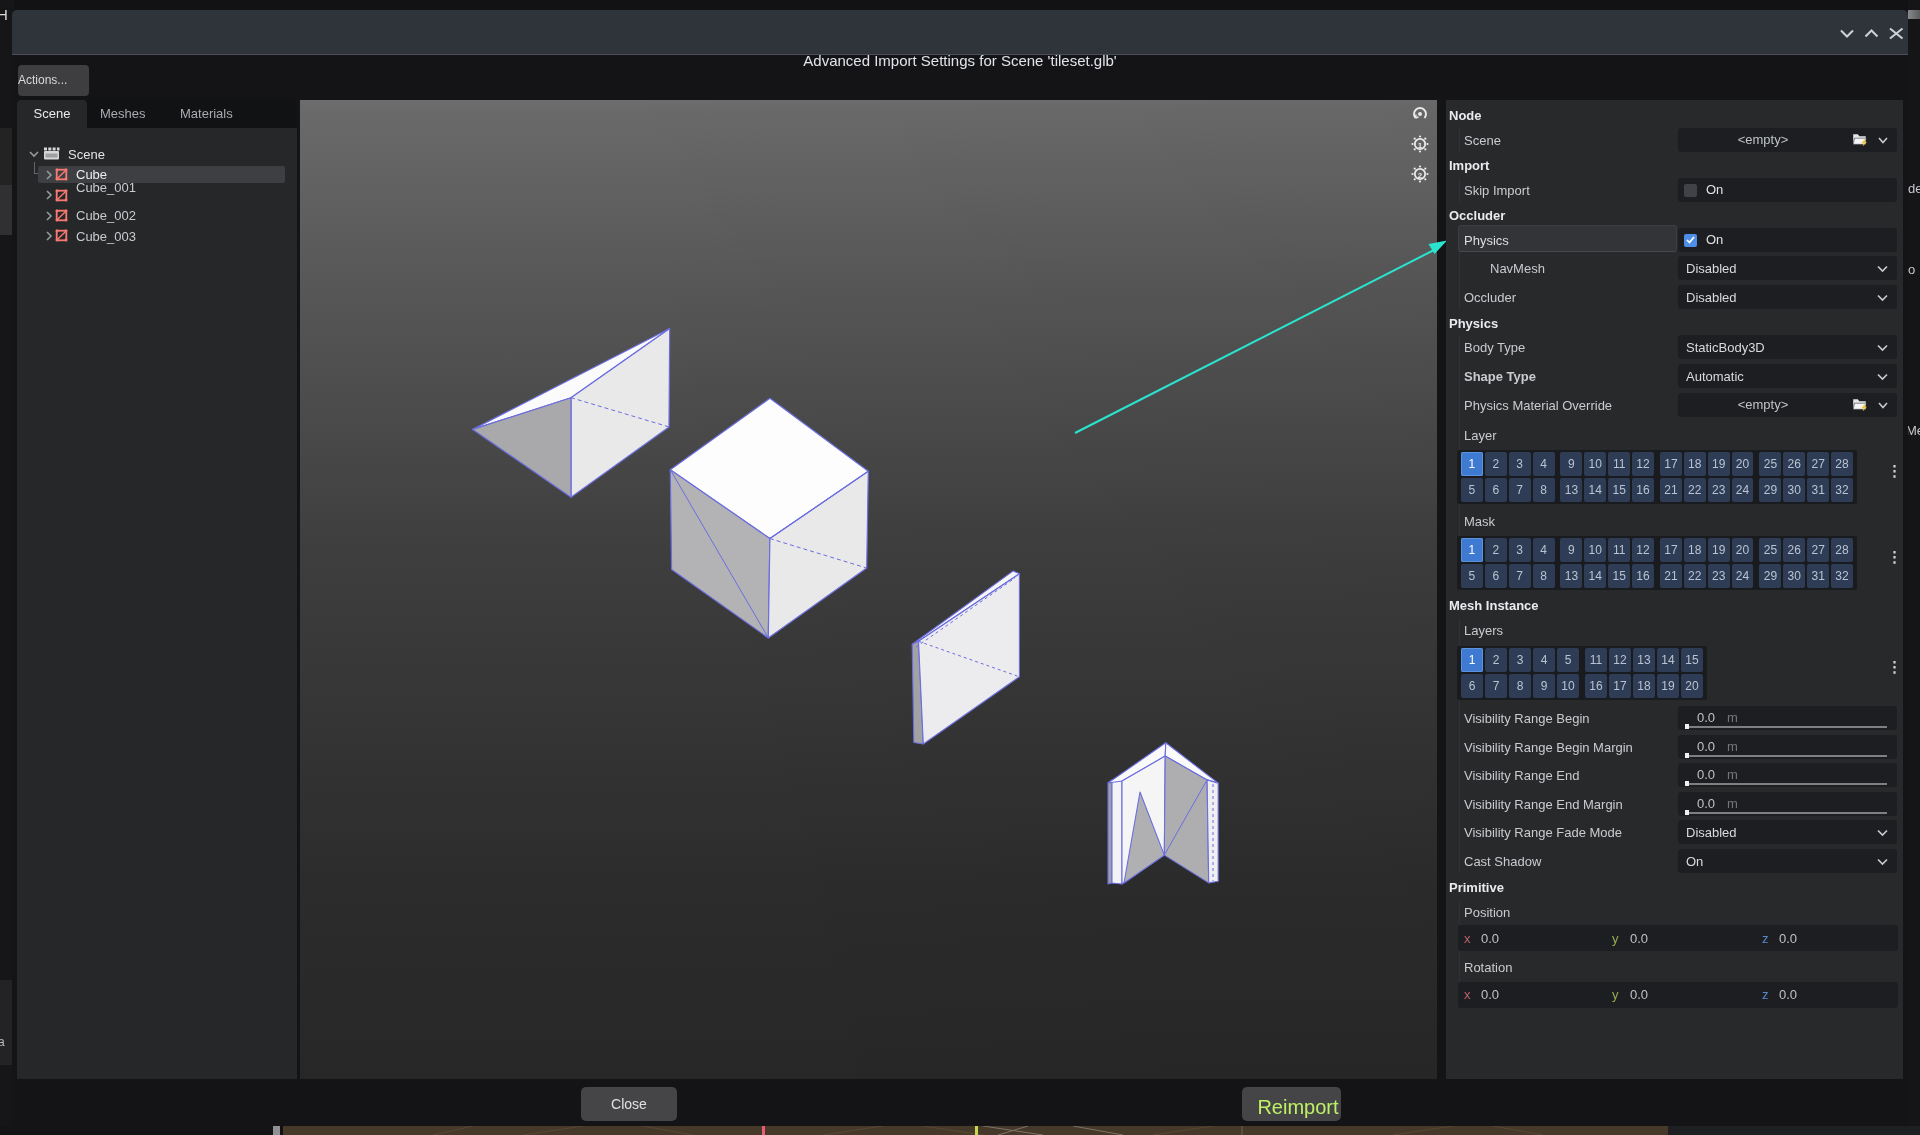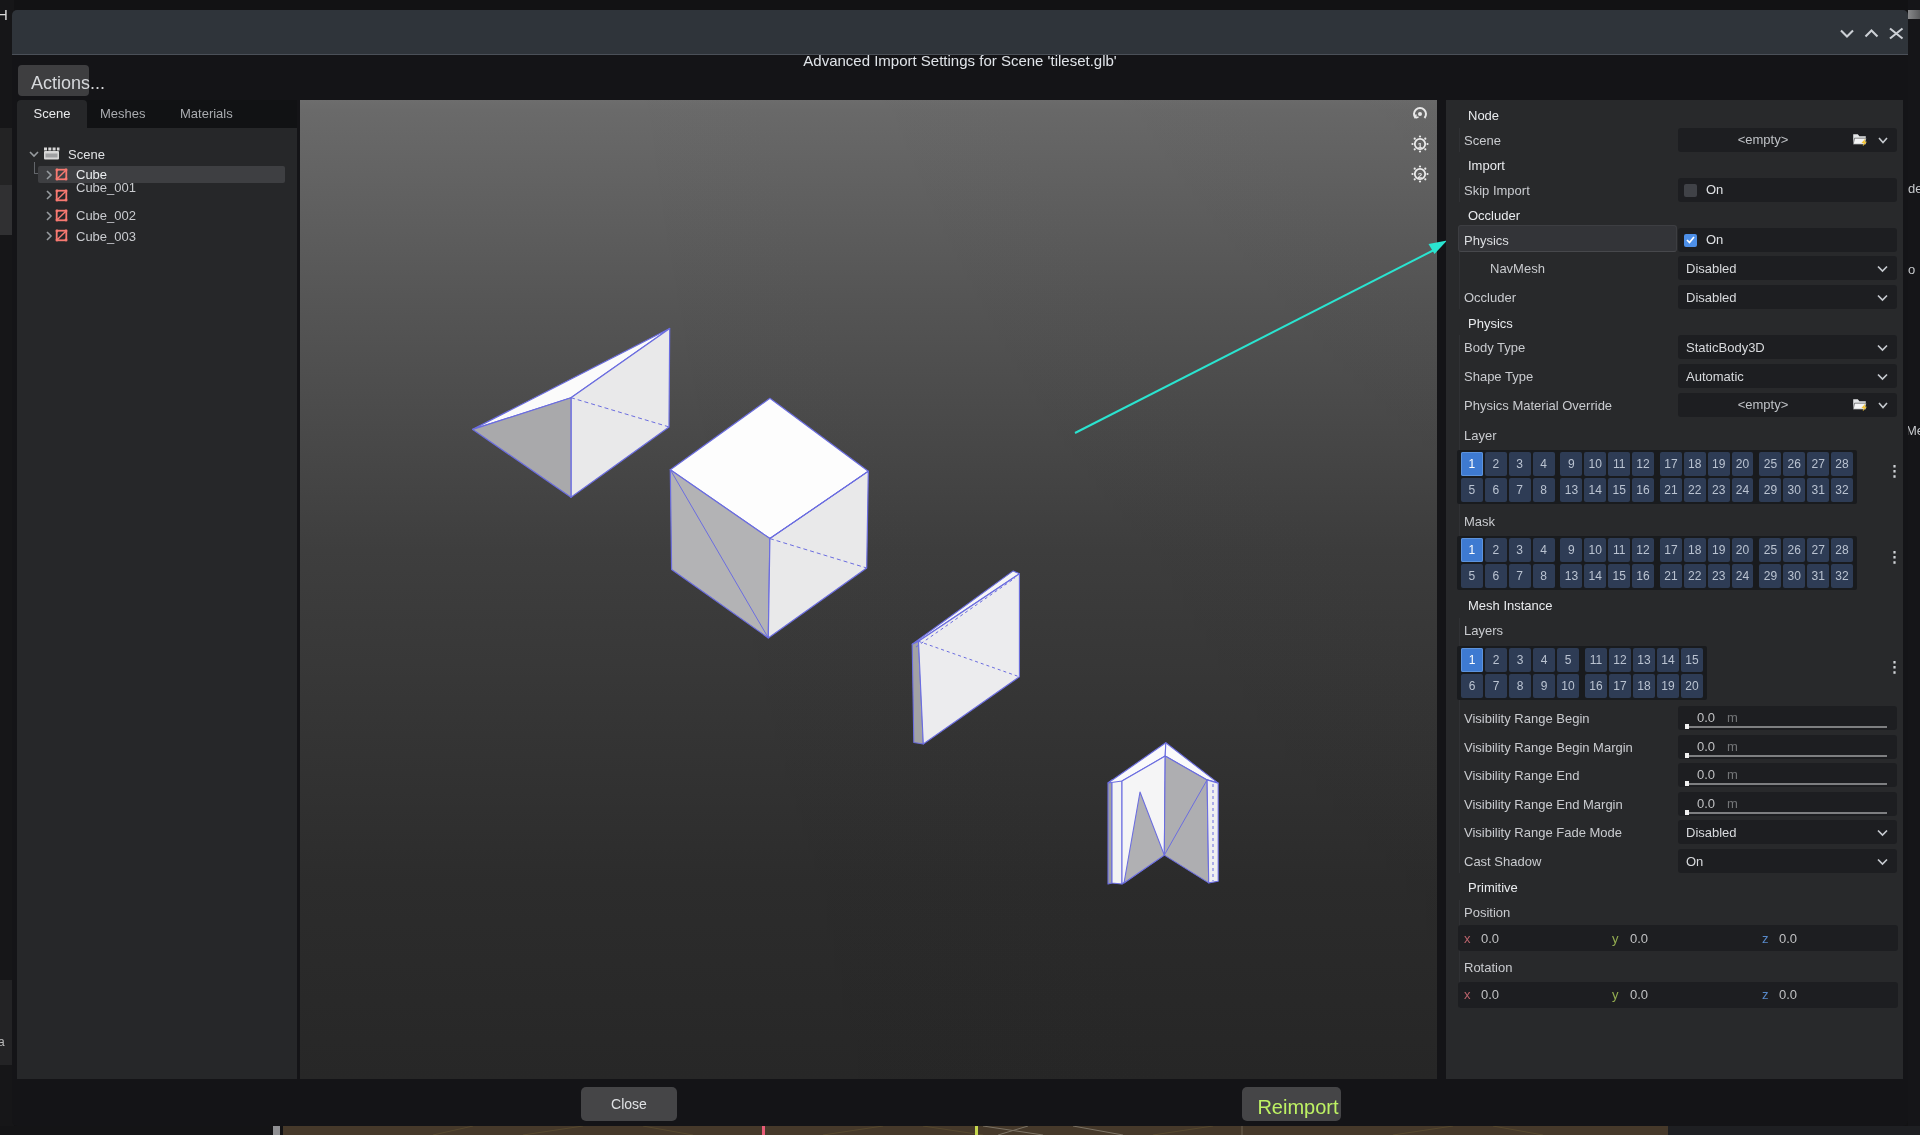--- a/index.html
+++ b/index.html
@@ -1,20 +1,20 @@
 <!DOCTYPE html>
 <html><head>
 <meta charset="utf-8">
 <style>
   * { margin:0; padding:0; box-sizing:border-box; }
   html,body { width:1920px; height:1135px; overflow:hidden; background:#121214;
     font-family:"Liberation Sans", sans-serif; }
   .abs { position:absolute; }
   .lbl { position:absolute; font-size:13px; color:#c9cbcf; white-space:nowrap; }
-  .hdr { position:absolute; font-size:13px; font-weight:normal; color:#e9ebee; white-space:nowrap;margin-left:19px; }
+  .hdr { position:absolute; font-size:13px; font-weight:bold; color:#e9ebee; white-space:nowrap; }
   .field { position:absolute; width:219px; height:24px; background:#1d1e21; border-radius:3px; }
   .ddtext { position:absolute; left:8px; top:4px; font-size:13px; color:#d8dadd; }
   .chev { position:absolute; right:9px; top:8px; width:10px; height:7px; }
   .cell { width:22px; height:24px; background:#2e3c55; color:#bac3d1; font-size:12px;
     display:flex; align-items:center; justify-content:center; border-radius:2px; }
   .cell.on { background:#3e7ad1; color:#ffffff; box-shadow:inset 0 0 0 1px #5d93dc; }
   .grow { display:flex; gap:2px; }
   .dots3 { position:absolute; color:#cfd2d6; font-size:15px; font-weight:bold; letter-spacing:0; line-height:5px; }
 </style>
 </head>
@@ -62,21 +62,21 @@
 
 <div class="abs" style="left:12px;top:10px;width:1896px;height:45px;background:#2f343a;border-radius:5px 5px 0 0;border-bottom:1px solid #4b5058;"></div>
 <div class="abs" style="left:12px;top:24px;width:1896px;text-align:center;font-size:15px;color:#e0e4e9;margin-top:28px;">Advanced Import Settings for Scene 'tileset.glb'</div>
 <svg class="abs" style="left:1839px;top:27px;" width="66" height="13" viewBox="0 0 66 13">
   <path d="M2 3.5 L8 9.5 L14 3.5" stroke="#ccd0d5" stroke-width="2.1" fill="none"></path>
   <path d="M26.5 9.5 L32.5 3.5 L38.5 9.5" stroke="#ccd0d5" stroke-width="2.1" fill="none"></path>
   <path d="M51 1.5 L63.5 11.5 M63.5 1.5 L51 11.5" stroke="#ccd0d5" stroke-width="2.1" fill="none"></path>
 </svg>
 
 <div class="abs" style="left:18px;top:65px;width:71px;height:31px;background:#3e3e40;border-radius:4px;"></div>
-<div class="abs" style="left:18px;top:73px;width:87px;text-align:right;font-size:18px;color:#d6d8db;">Actions...</div>
+<div class="abs" style="left:18px;top:73px;width:87px;text-align:left;font-size:12px;color:#d6d8db;">Actions...</div>
 
 <div class="abs" style="left:17px;top:100px;width:280px;height:28px;background:#111214;"></div>
 <div class="abs" style="left:17px;top:100px;width:70px;height:28px;background:#262729;border-radius:4px 4px 0 0;"></div>
 <div class="abs" style="left:17px;top:106px;width:70px;text-align:center;font-size:13px;color:#e9eaec;">Scene</div>
 <div class="abs" style="left:100px;top:106px;font-size:13px;color:#a9abaf;">Meshes</div>
 <div class="abs" style="left:180px;top:106px;font-size:13px;color:#a9abaf;">Materials</div>
 
 <div class="abs" style="left:17px;top:128px;width:280px;height:951px;background:#262729;"></div>
 
 <svg class="abs" style="left:29px;top:150px" width="10" height="8" viewBox="0 0 10 8">
@@ -277,21 +277,21 @@
   </svg>
 
 <div class="hdr" style="left:1449px;top:316px;">Physics</div>
 <div class="lbl" style="left:1464px;top:340px;">Body Type</div>
 <div class="field" style="left:1678px;top:335px;"></div>
 <div class="ddtext" style="left:1686px;top:340px;">StaticBody3D</div>
 <svg class="abs" style="left:1877px;top:344px" width="11" height="8" viewBox="0 0 11 8">
     <path d="M1 1.5 L5.5 6 L10 1.5" stroke="#c6cacf" stroke-width="1.7" fill="none"></path>
   </svg>
 
-<div class="lbl" style="left:1464px;top:369px;">Shape Type</div>
+<div class="lbl" style="left:1464px;top:369px;font-weight:bold;">Shape Type</div>
 <div class="field" style="left:1678px;top:364px;"></div>
 <div class="ddtext" style="left:1686px;top:369px;">Automatic</div>
 <svg class="abs" style="left:1877px;top:373px" width="11" height="8" viewBox="0 0 11 8">
     <path d="M1 1.5 L5.5 6 L10 1.5" stroke="#c6cacf" stroke-width="1.7" fill="none"></path>
   </svg>
 
 <div class="lbl" style="left:1464px;top:398px;">Physics Material Override</div>
 <div class="field" style="left:1678px;top:393px;"></div>
 <div class="abs" style="left:1678px;top:397px;width:170px;text-align:center;font-size:13px;color:#bfc2c6;">&lt;empty&gt;</div>
 <svg class="abs" style="left:1852px;top:397px" width="16" height="14" viewBox="0 0 16 14">

